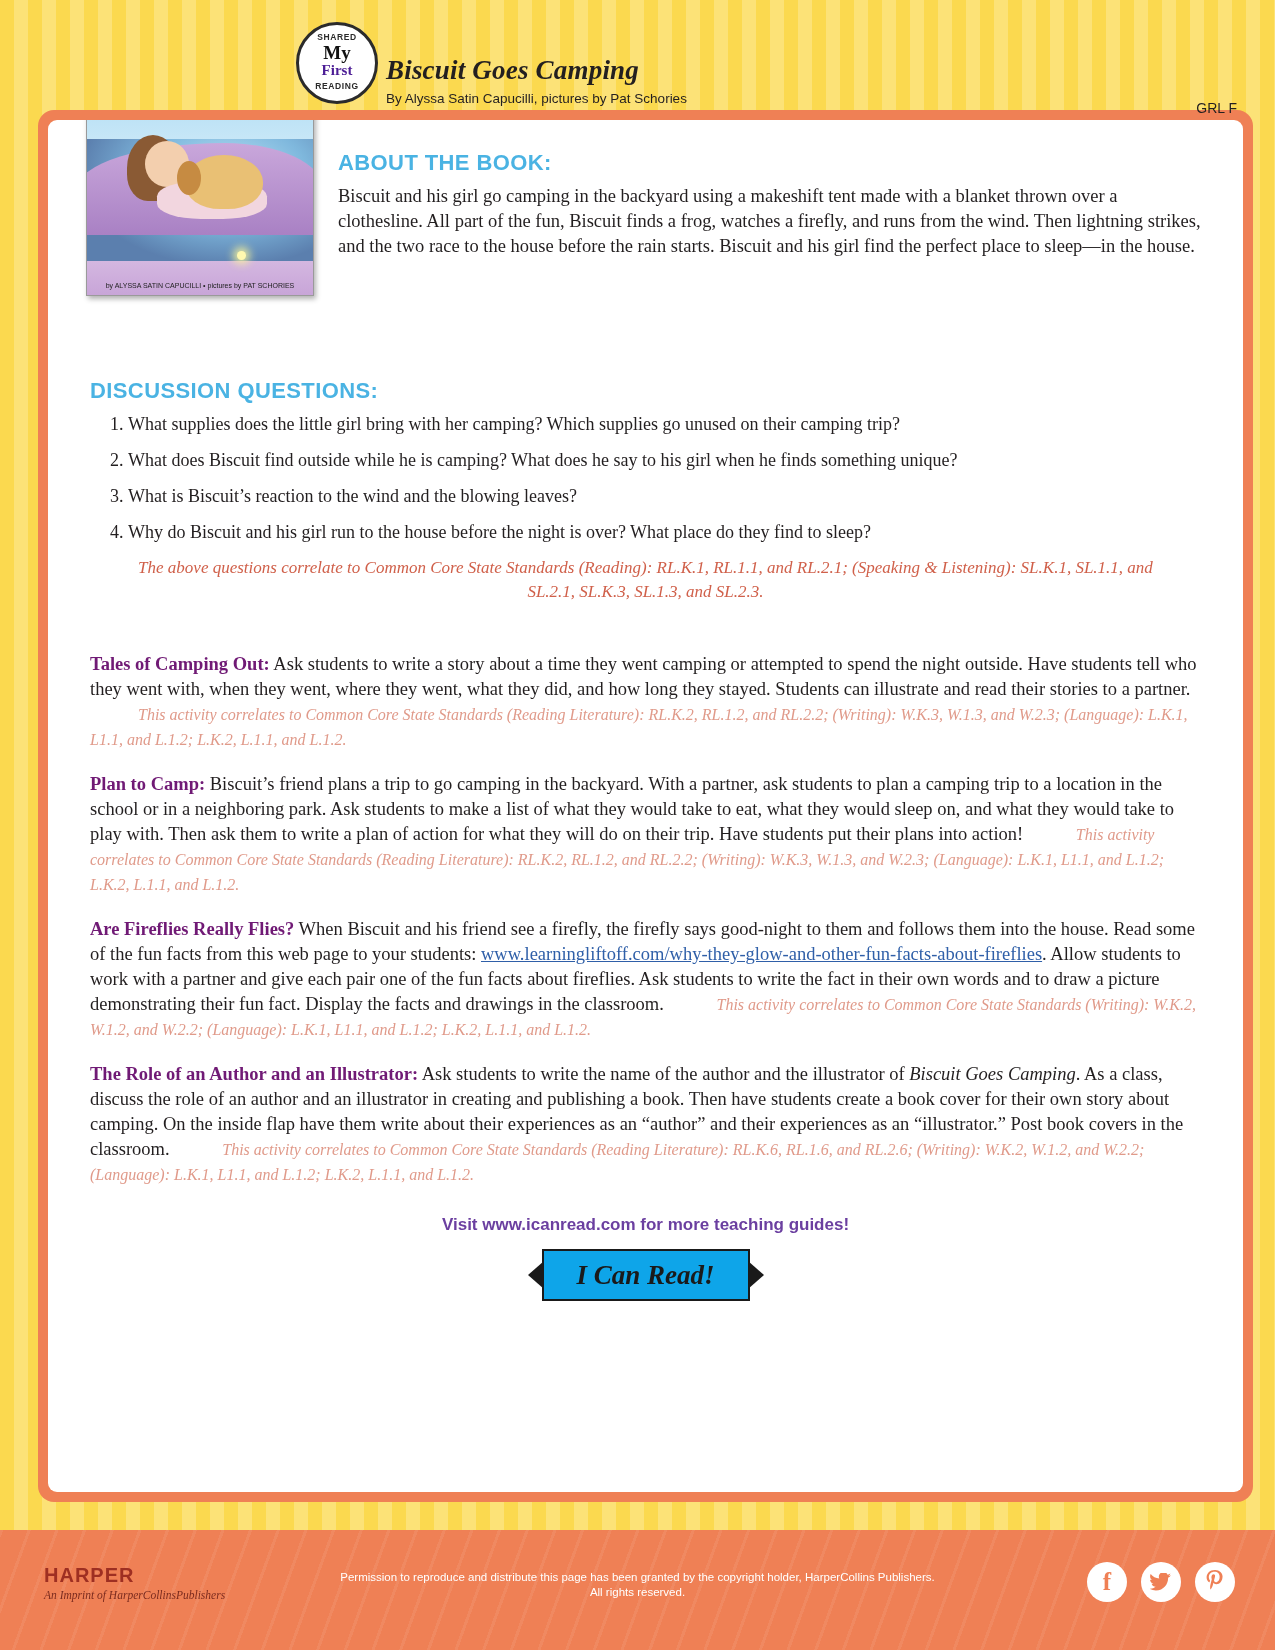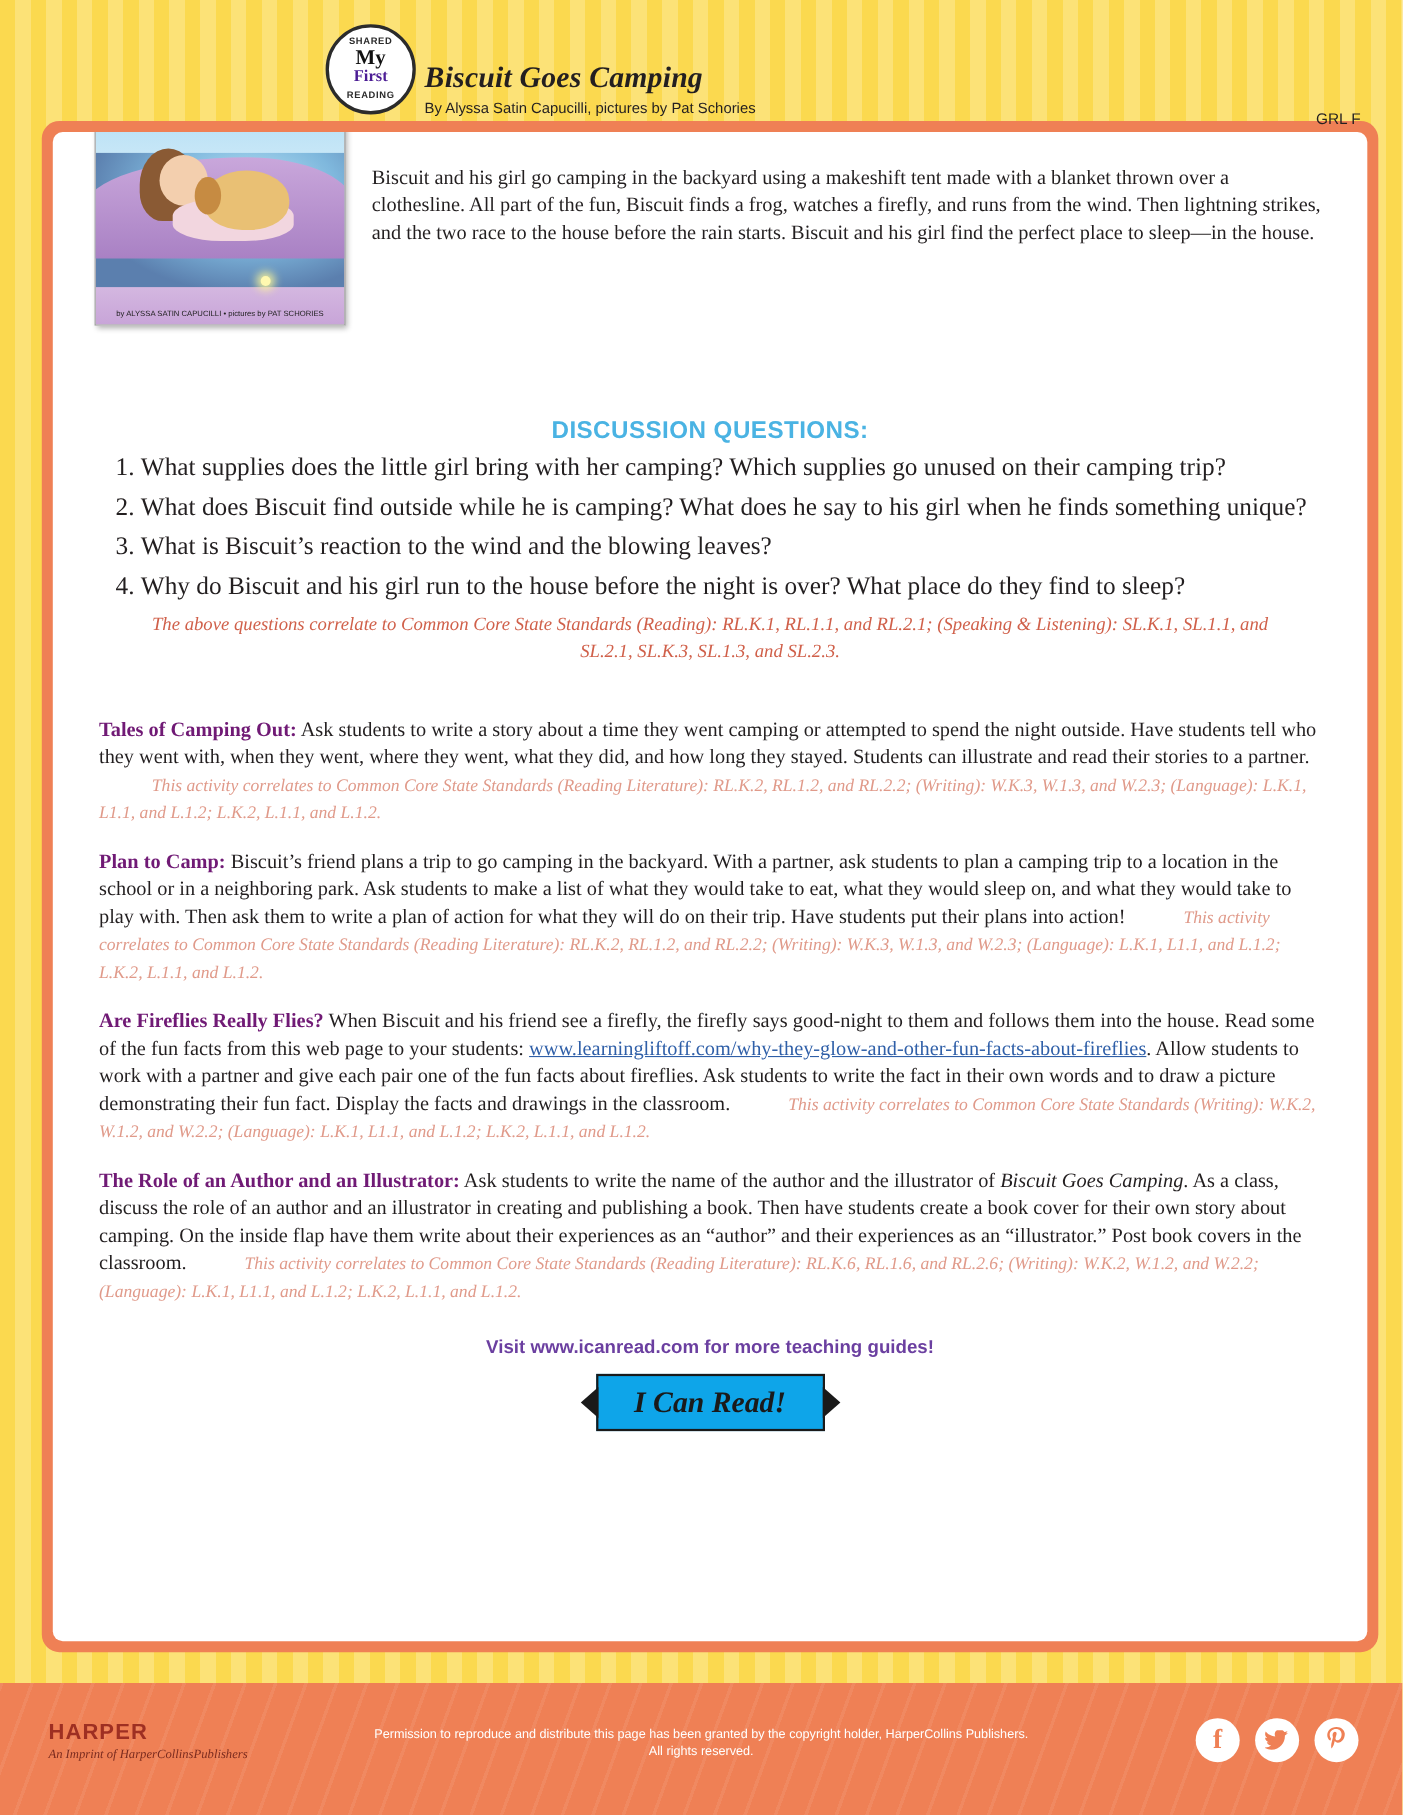--- a/index.html
+++ b/index.html
@@ -153,38 +153,38 @@
     left: 290px; top: 30px; right: 42px;
   }
   h2.section {
     font-family: "Liberation Sans", sans-serif;
     font-weight: bold;
     font-size: 22px;
     color: #4ab3e3;
     letter-spacing: .4px;
     margin: 0 0 8px 0;
   }
-  h2.center { text-align: center; }
+  h2.center { }
   .body-text {
     font-family: "Liberation Serif", serif;
     font-size: 18.5px;
     line-height: 25px;
     color: #231f20;
     text-align: left;
   }
 
   .wide {
     position: absolute;
     left: 42px; right: 42px;
   }
   ol.questions {
     margin: 6px 0 3px 0;
     padding-left: 38px;
     font-family: "Liberation Serif", serif;
-    font-size: 23px;
+    font-size: 18px;
     line-height: 25px;
     color: #231f20;
   }
   ol.questions li { margin-bottom: 11px; }
   .correlate-center {
     font-family: "Liberation Serif", serif;
     font-style: italic;
     font-size: 17px;
     line-height: 24px;
     color: #d0604a;
@@ -322,20 +322,21 @@
         <div class="blanket"></div>
         <div class="girlhair"></div>
         <div class="girlhead"></div>
         <div class="pillow"></div>
         <div class="dog"></div>
       </div>
       <div class="authors">by ALYSSA SATIN CAPUCILLI  •  pictures by PAT SCHORIES</div>
     </div>
 
     <div class="content">
+      <h2 class="section">ABOUT THE BOOK:</h2>
       <div class="body-text">Biscuit and his girl go camping in the backyard using a makeshift tent made with a blanket thrown over a clothesline. All part of the fun, Biscuit finds a frog, watches a firefly, and runs from the wind. Then lightning strikes, and the two race to the house before the rain starts. Biscuit and his girl find the perfect place to sleep—in the house.</div>
     </div>
 
     <div class="wide" style="top:258px;">
       <h2 class="section center">DISCUSSION QUESTIONS:</h2>
       <ol class="questions">
         <li>What supplies does the little girl bring with her camping? Which supplies go unused on their camping trip?</li>
         <li>What does Biscuit find outside while he is camping? What does he say to his girl when he finds something unique?</li>
         <li>What is Biscuit’s reaction to the wind and the blowing leaves?</li>
         <li>Why do Biscuit and his girl run to the house before the night is over? What place do they find to sleep?</li>

